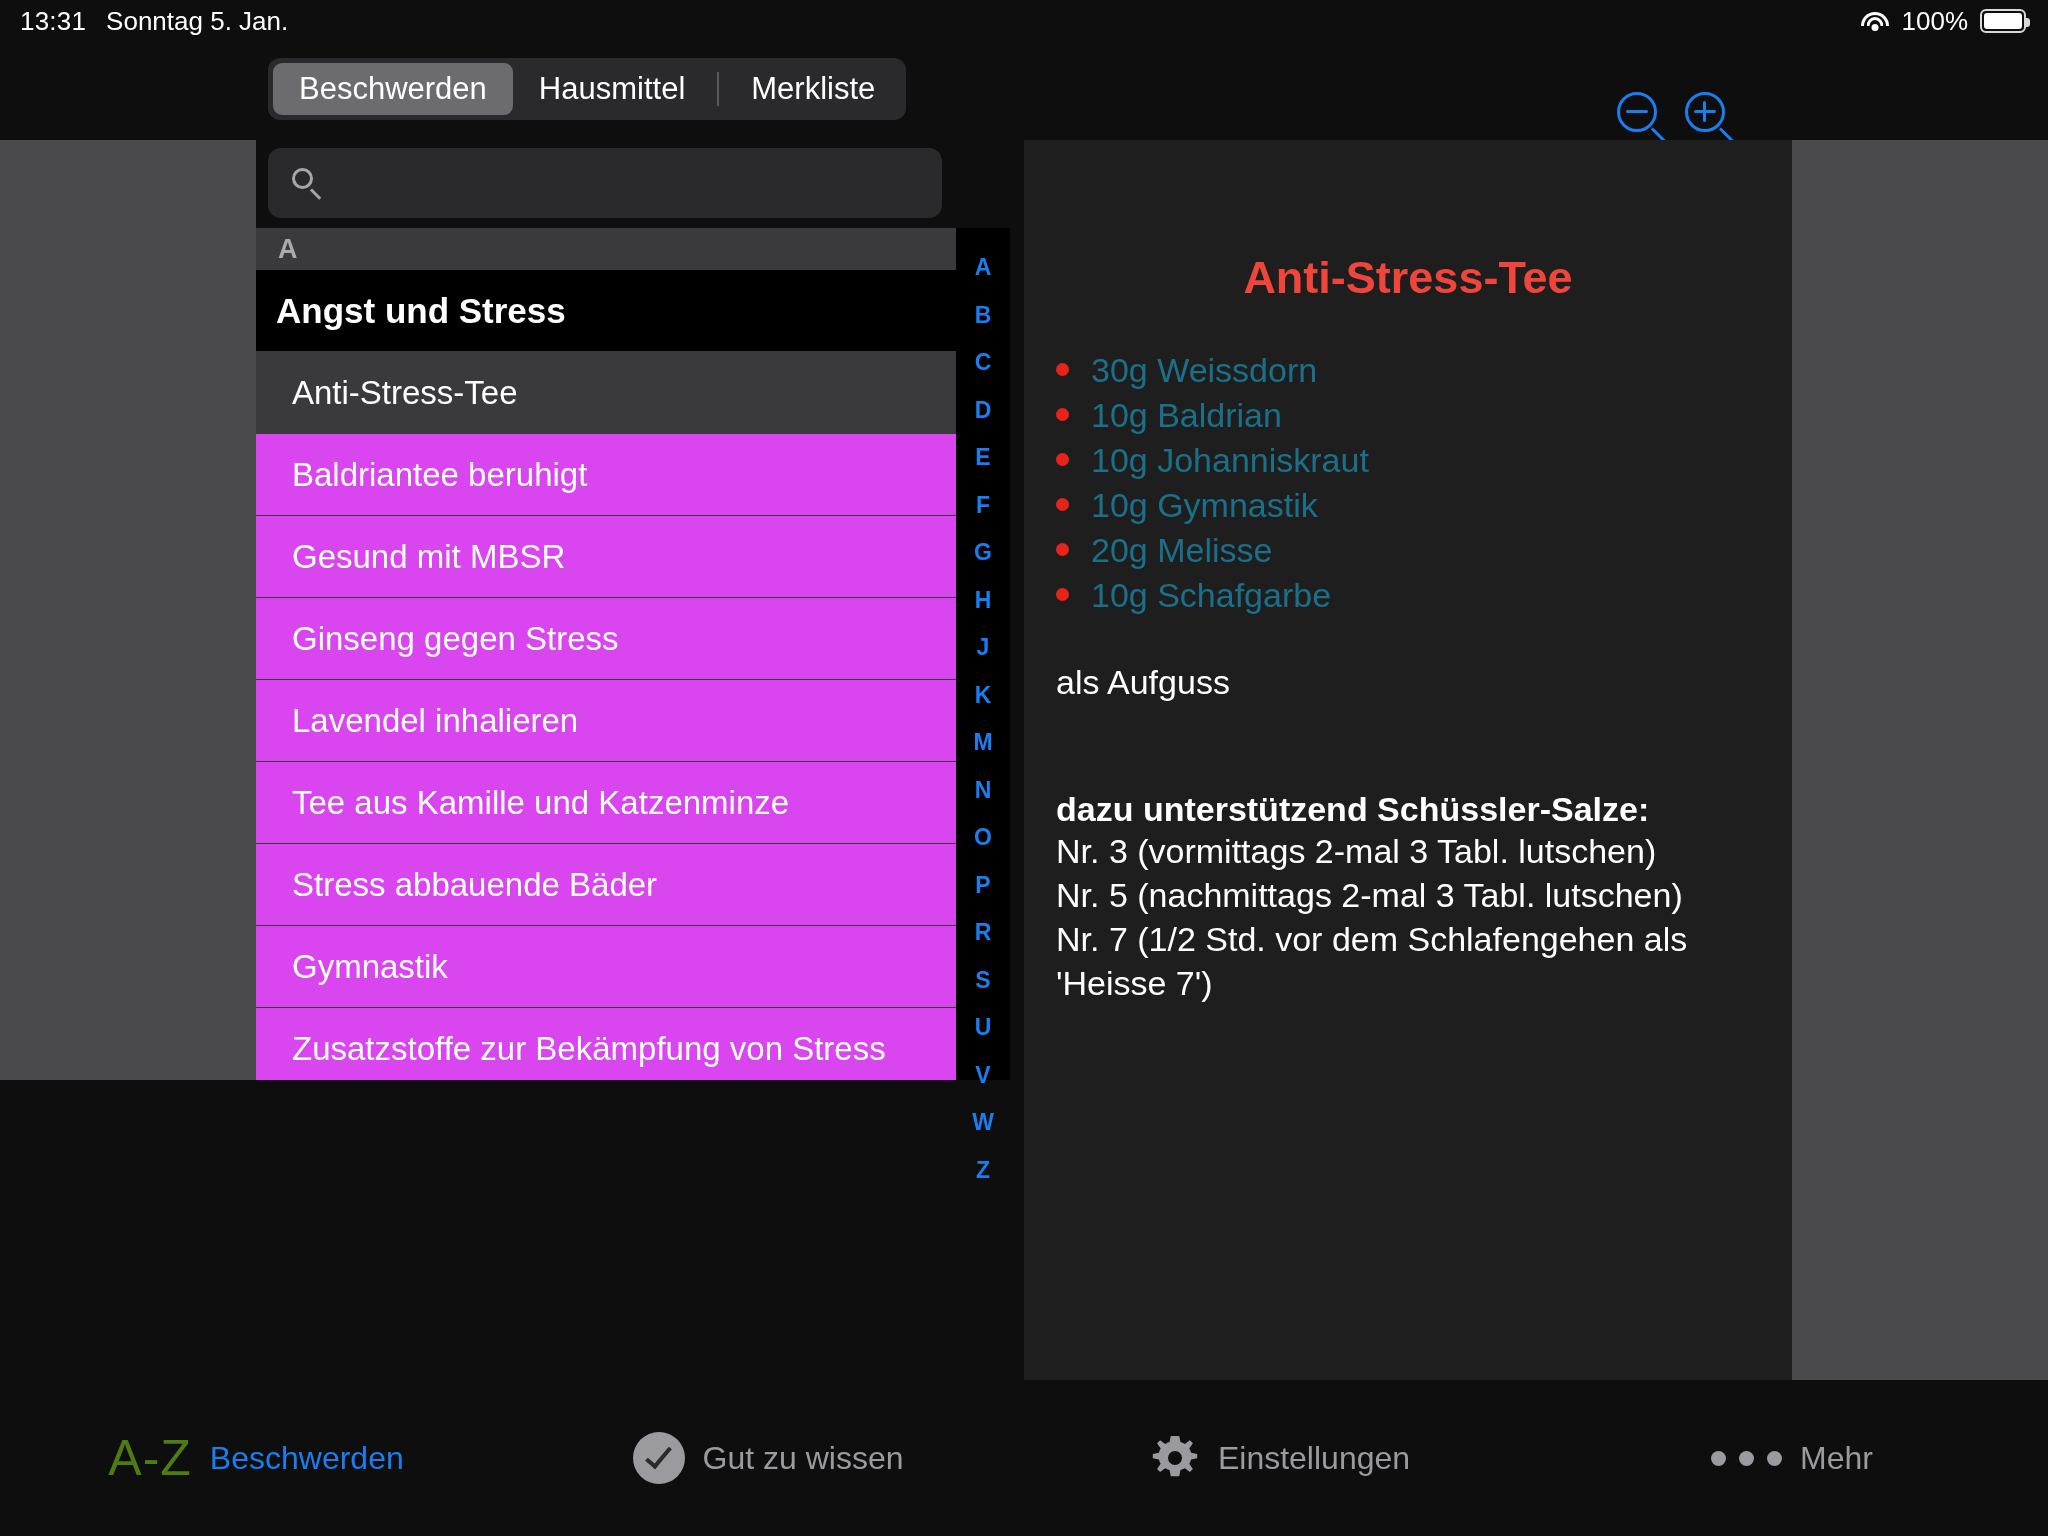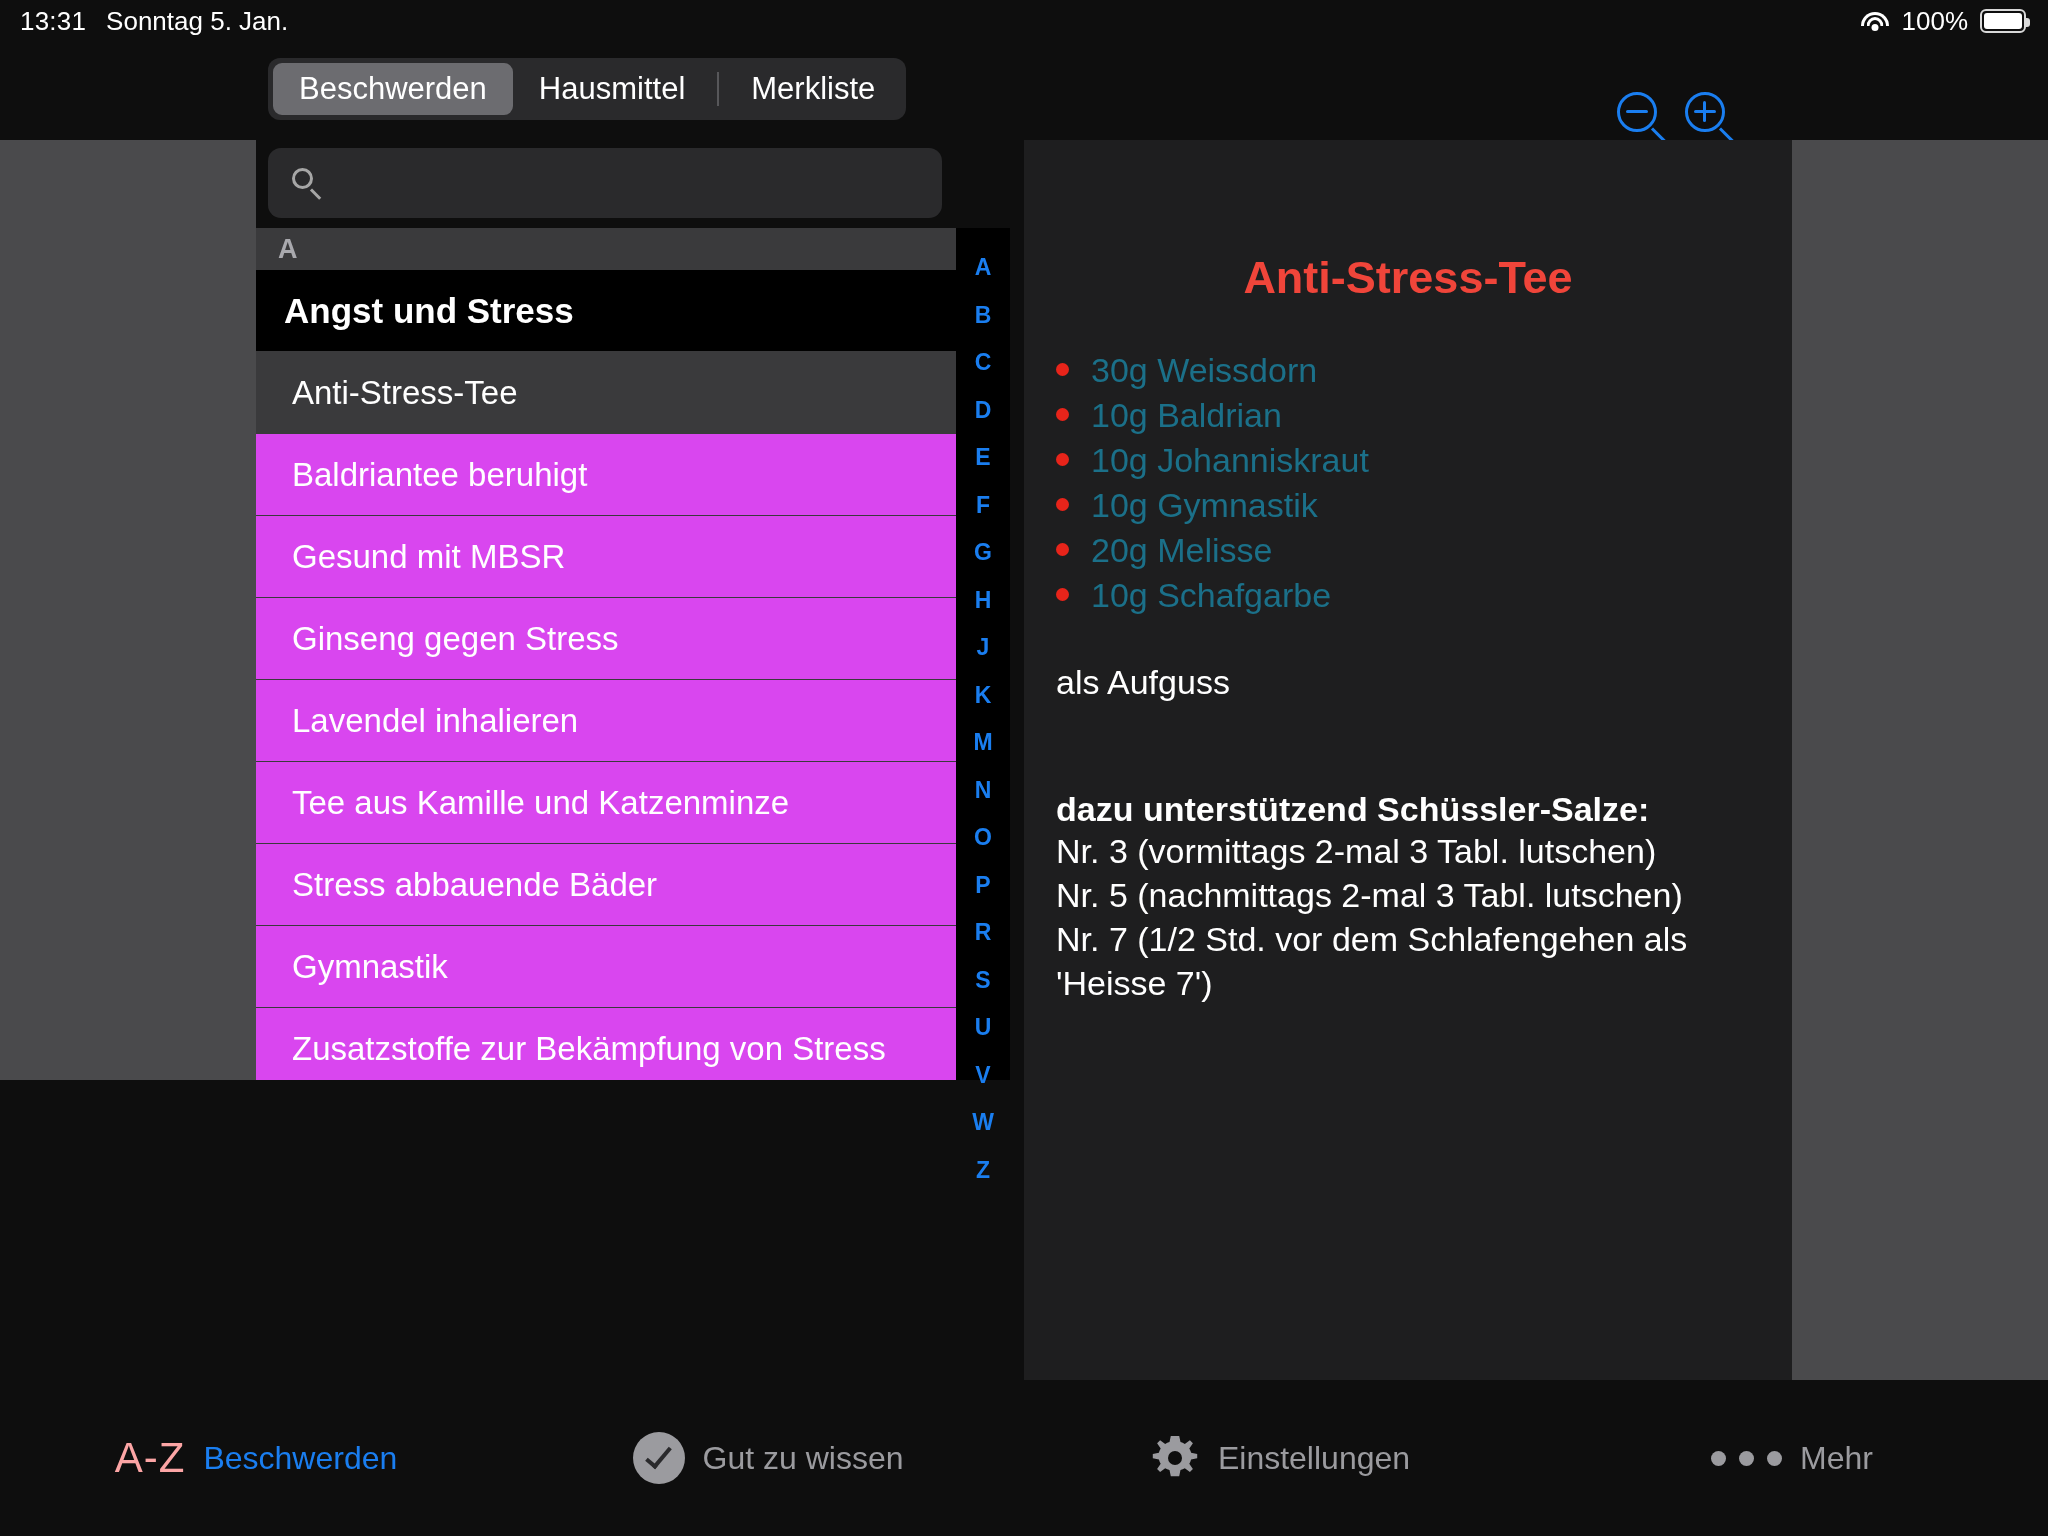--- a/index.html
+++ b/index.html
@@ -94,21 +94,21 @@
   .master {
     position:absolute; left:256px; top:228px; width:700px; height:852px;
     background:#000; overflow:hidden;
   }
   .sec-index-hdr {
     height:42px; background:#3a3a3c; color:#a9a9ae; font-size:27px; font-weight:bold;
     display:flex; align-items:center; padding-left:22px;
   }
   .grp-hdr {
     height:82px; background:#000; color:#fff; font-size:35px; font-weight:bold;
-    display:flex; align-items:center; padding-left:28px;
+    display:flex; align-items:center; padding-left:20px;
     border-bottom:1px solid #3a3a3c;
   }
   .row {
     height:82px; color:#fff; font-size:33px; display:flex; align-items:center;
     padding-left:36px; border-bottom:1px solid #3a3a3c; background:#d946ef;
   }
   .row.selected { background:#3a3a3c; }
 
   
   .alpha {
@@ -140,21 +140,21 @@
   .p-strong { margin-top:88px; font-size:34px; font-weight:bold; }
   .p-line { font-size:34px; line-height:44px; }
   .detail-pad { padding-left:32px; }
 
   
   .tabbar {
     position:absolute; left:0; bottom:0; width:2048px; height:156px;
     background:#0e0e0e; display:flex; align-items:center;
   }
   .tab { flex:1; display:flex; align-items:center; justify-content:center; gap:18px; }
-  .tab-az { color:#fca5a5; font-size:42px; letter-spacing:1px; }
+  .tab-az { color:#4d7c0f; font-size:50px; letter-spacing:1px; }
   .tab-label { font-size:32px; color:#9b9b9f; }
   .tab-label.active { color:#1a7ef0; }
   .check-circ {
     width:52px; height:52px; border-radius:50%; background:#9b9b9f;
     display:flex; align-items:center; justify-content:center;
   }
   .check-circ .mark {
     width:13px; height:26px; border:solid #2a2a2c; border-width:0 4px 4px 0;
     transform:rotate(40deg); margin-top:-6px;
   }

